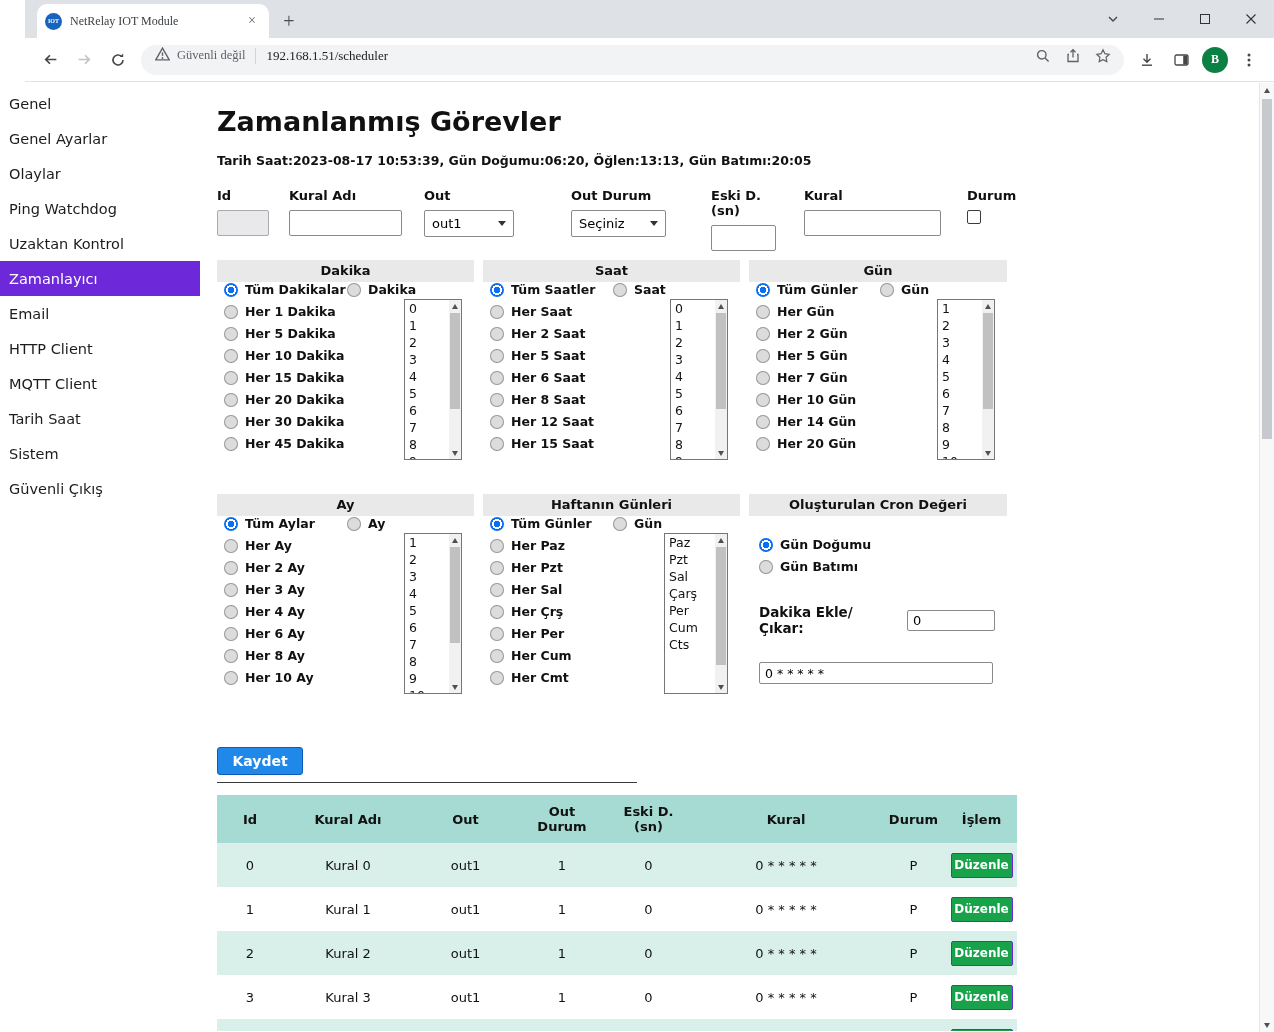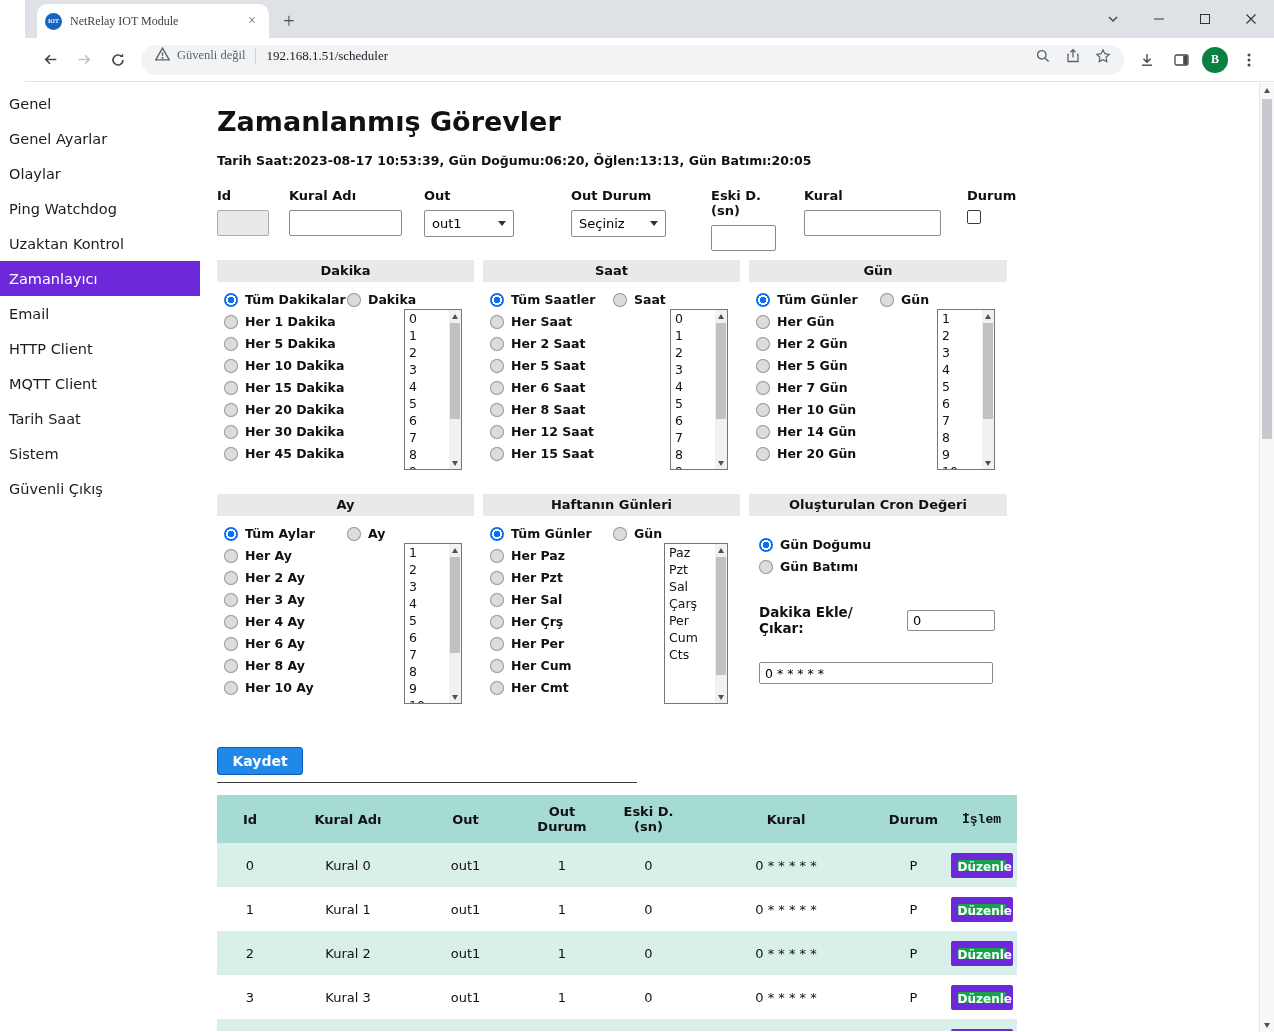--- a/index.html
+++ b/index.html
@@ -61,21 +61,21 @@
   .field .inp { width:100%; }
   .select { height:27px; border:1px solid #8a8a8a; border-radius:2px; background:#fff; display:flex; align-items:center;
     justify-content:space-between; padding:0 7px; font-size:13px; cursor:default; }
   .caret { width:0; height:0; border-left:4px solid transparent; border-right:4px solid transparent; border-top:5px solid #333; }
   .checkbox { width:14px; height:14px; border:1px solid #3c3c3c; border-radius:2px; background:#fff; }
 
   
   .panels { display:grid; grid-template-columns:257px 257px 258px; column-gap:9px; row-gap:12px; margin-top:4px; }
   .panel { background:#fff; }
   .panel-header { height:22px; line-height:22px; background:#e9e9e9; text-align:center; font-size:13px; font-weight:700; color:#111; }
-  .panel-body { height:200px; display:flex; padding-top:10px; }
+  .panel-body { height:200px; display:flex; }
   .opt-col { flex:1; padding-left:7px; }
   .opt-row { display:flex; align-items:center; gap:7px; margin-bottom:7px; }
   .opt-label { font-size:12.5px; font-weight:700; color:#111; white-space:nowrap; }
   .radio { width:14px; height:14px; border-radius:50%; background:#dcdcdc; box-shadow:inset 0 0 0 1px #9a9a9a; flex:none; }
   .radio.on { background:radial-gradient(circle,#0b6ef3 0 3.5px,#fff 3.5px 5px,#0b6ef3 5px 7px); box-shadow:none; }
   .list-col { width:127px; flex:none; display:flex; flex-direction:column; padding-right:12px; }
   .list-col .opt-row { margin-bottom:2px; }
   .listbox { align-self:flex-end; width:58px; height:161px; border:1px solid #767676; background:#fff; display:flex; overflow:hidden; }
   .listbox.wide { width:64px; }
   .lb-items { flex:1; overflow:hidden; }
@@ -101,23 +101,23 @@
   .divider-line { width:420px; border:none; border-top:1px solid #3a3a3a; margin:7px 0 12px; }
 
   table.rules { width:800px; border-collapse:collapse; table-layout:fixed; }
   table.rules th { background:#a5dbd2; height:48px; font-size:13px; font-weight:700; color:#111; text-align:center;
     vertical-align:middle; padding:4px; }
   table.rules td { height:44px; font-size:13px; color:#111; text-align:center; vertical-align:middle; padding:2px 4px; }
   table.rules tr.alt td { background:#d9efe9; }
   table.rules th:nth-child(1){width:66px;} table.rules th:nth-child(2){width:130px;}
   table.rules th:nth-child(3){width:105px;} table.rules th:nth-child(4){width:88px;}
   table.rules th:nth-child(5){width:85px;}  table.rules th:nth-child(6){width:190px;}
-  table.rules th:nth-child(7){width:65px;}  table.rules th:nth-child(8){width:71px;font-family:Liberation Mono, monospace;}
+  table.rules th:nth-child(7){width:65px;}  table.rules th:nth-child(8){width:71px;}
   td.cron-cell { text-align:left; padding-left:12px; }
-  .edit-btn { width:62px; height:25px; background:#18a34b; border:7px solid #6d28d9; border-radius:2px; color:#fff;
+  .edit-btn { width:62px; height:25px; background:#18a34b; border:1px solid #6d28d9; border-radius:2px; color:#fff;
     font-size:12px; font-weight:700; cursor:pointer; }
 
   
   .page-scrollbar { position:fixed; right:0; top:83px; bottom:0; width:15px; background:#f8f8f8;
     border-left:1px solid #e6e6e6; display:flex; flex-direction:column; z-index:10; }
   .ps-btn { height:14px; display:flex; align-items:center; justify-content:center; }
   .ps-track { flex:1; position:relative; }
   .ps-thumb { position:absolute; top:2px; left:2px; right:2px; height:340px; background:#c6c9ce; }
 </style>
 </head>

